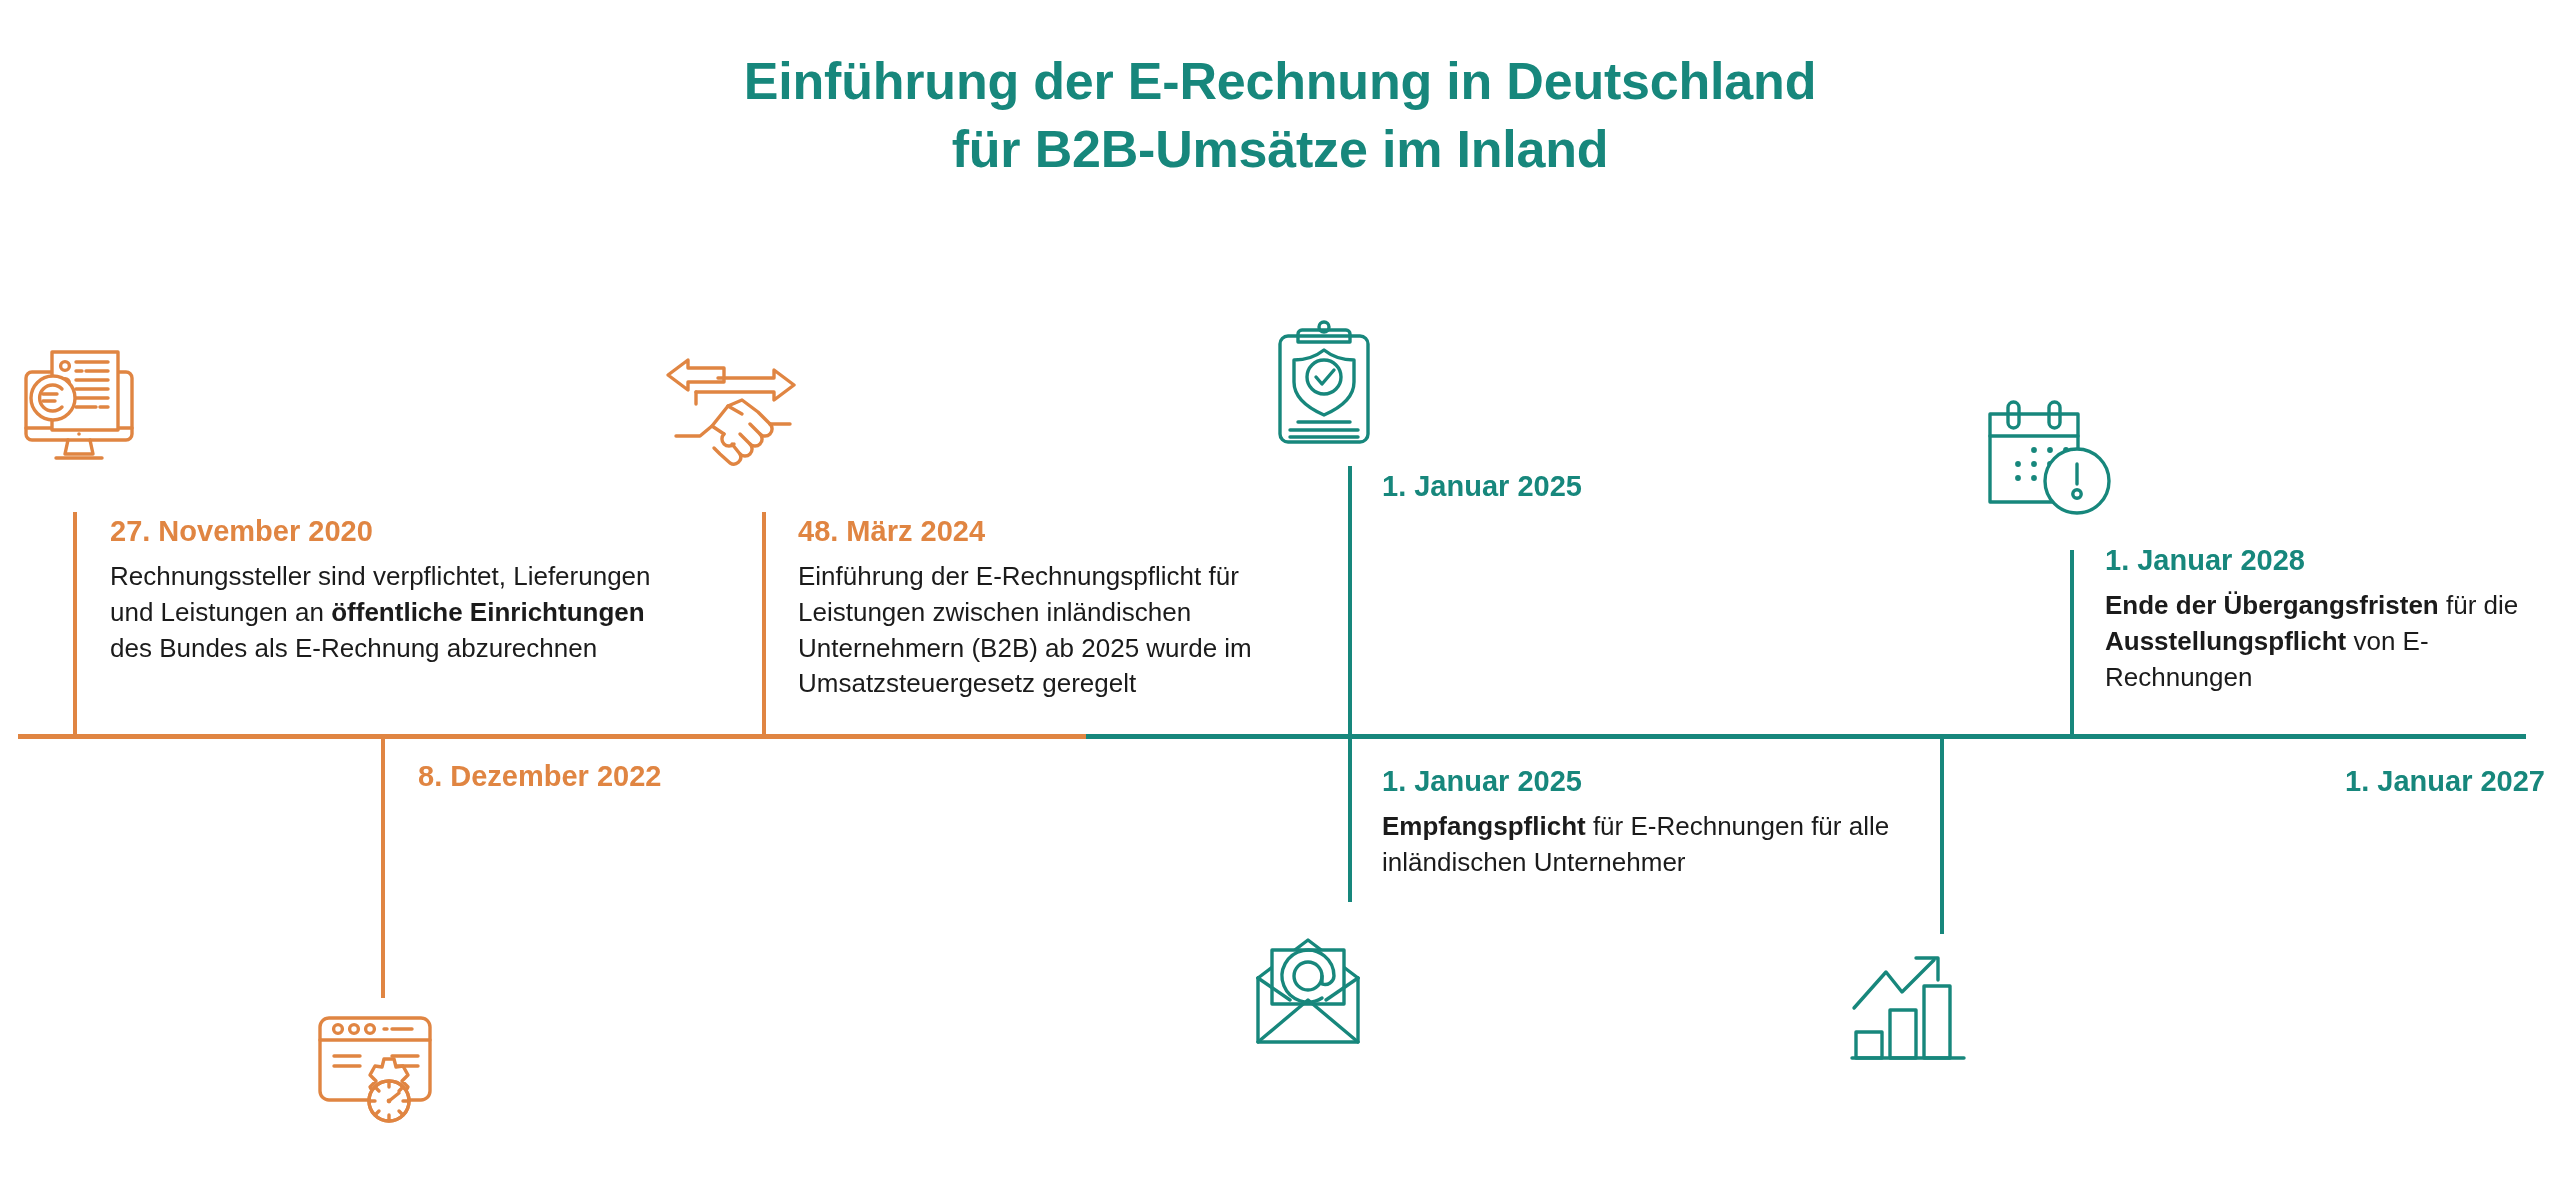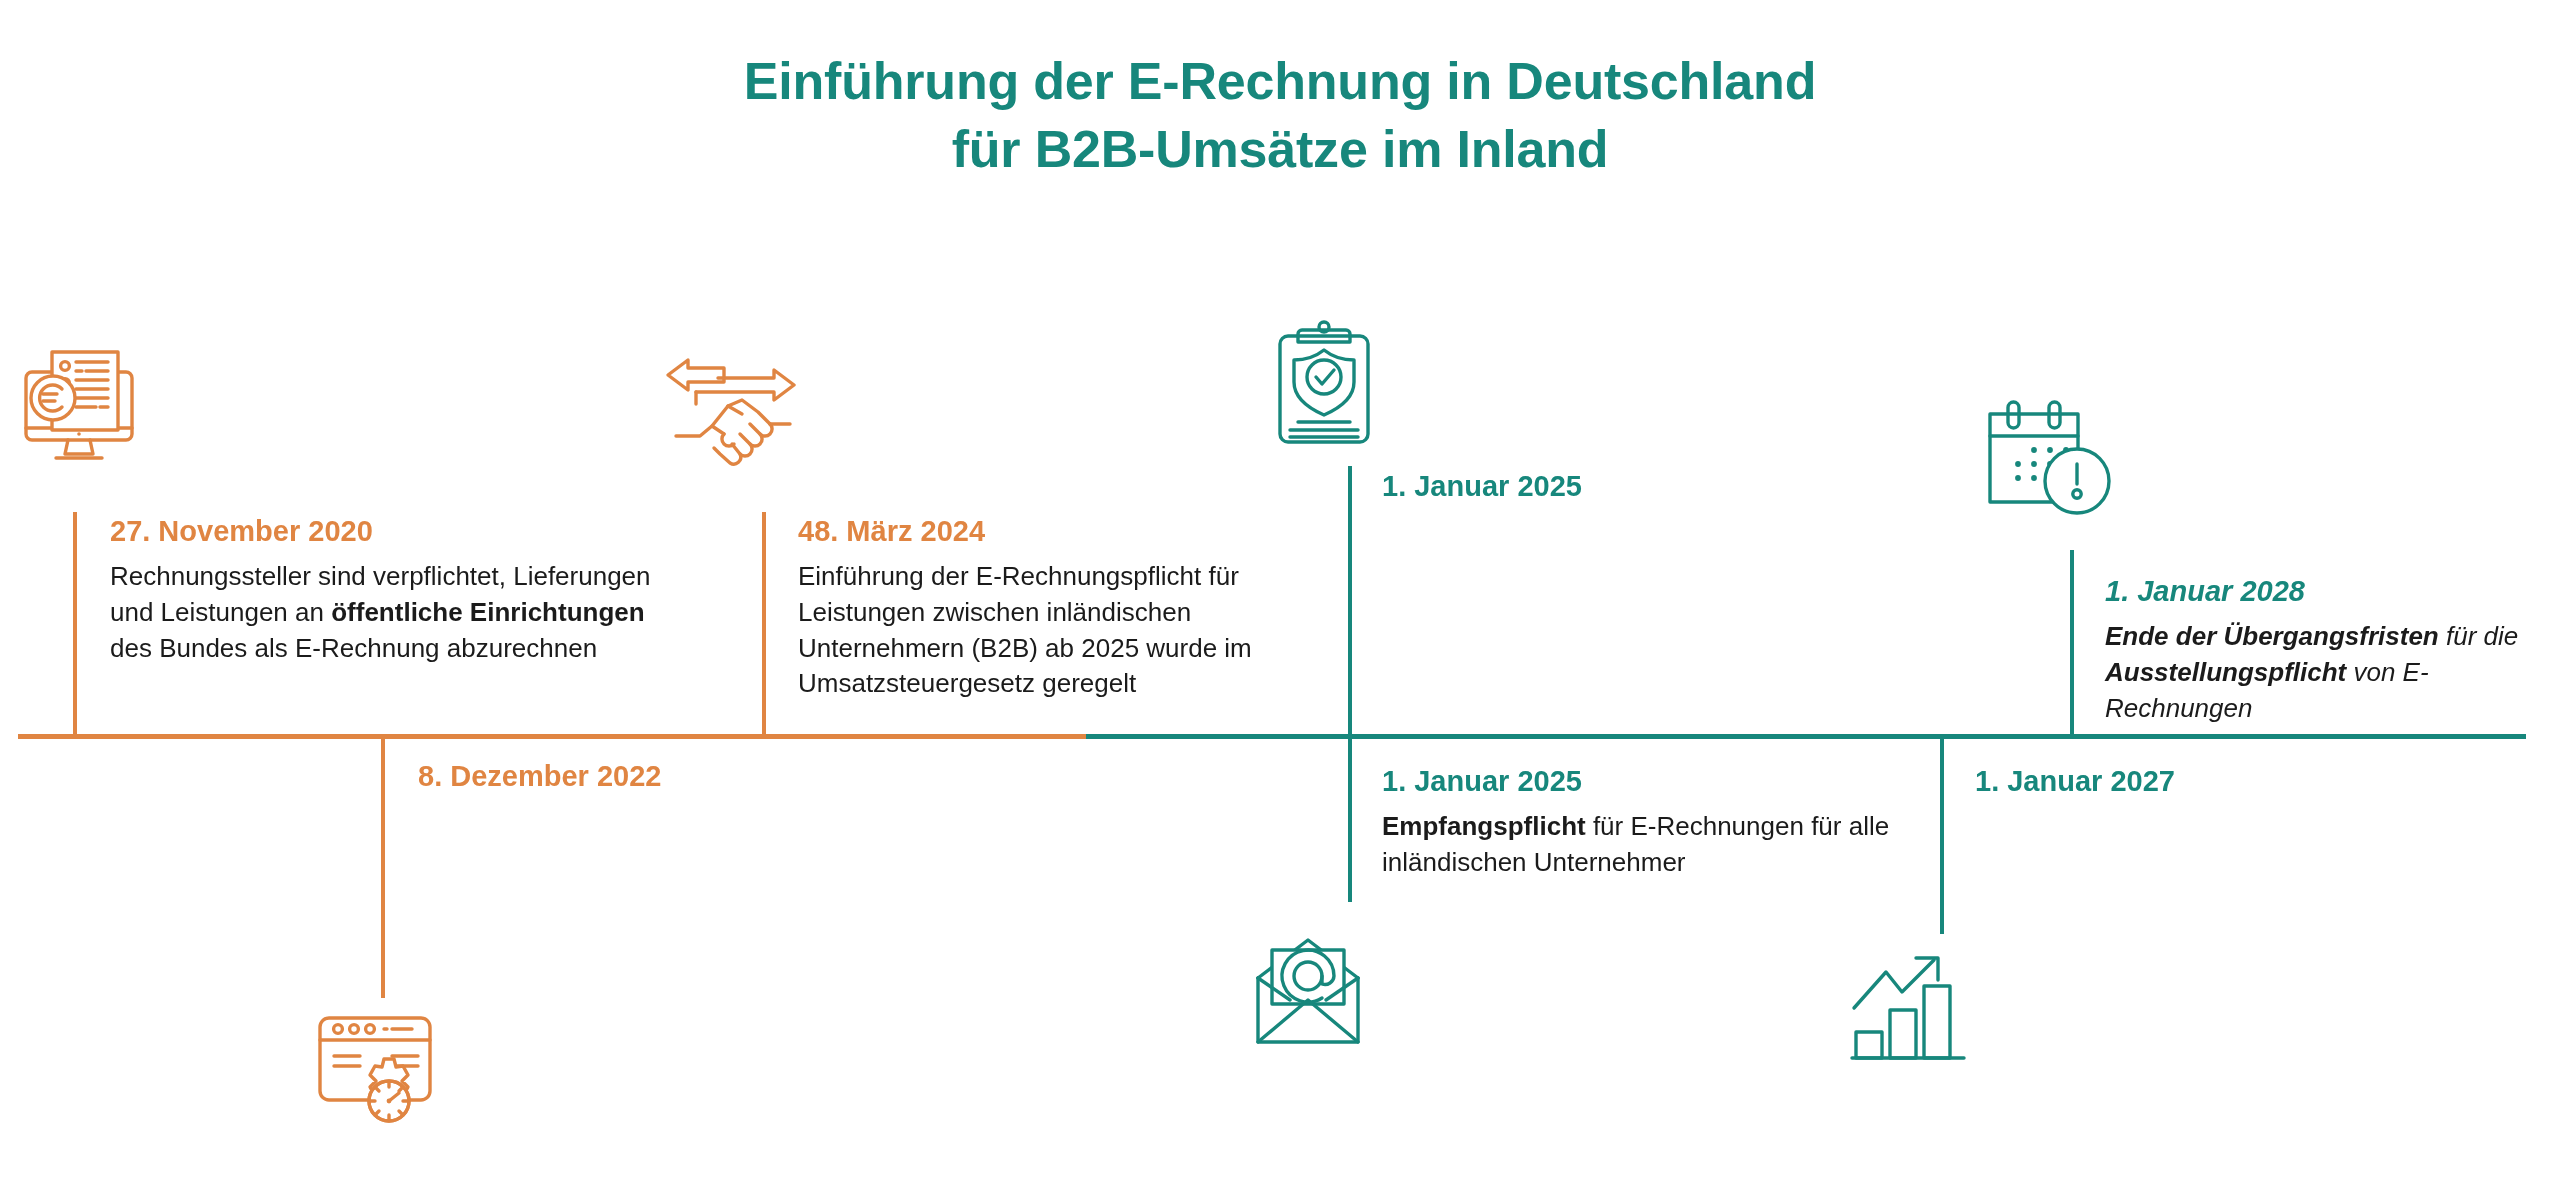--- a/index.html
+++ b/index.html
@@ -235,24 +235,24 @@
     <div class="date">1. Januar 2025</div>
   </div>
 
   <div class="entry teal" style="left:1382px; top:765px; width:570px;">
     <div class="date">1. Januar 2025</div>
     <div class="body">
       <b>Empfangspflicht</b><span> für E-Rechnungen für alle inländischen Unternehmer</span>
     </div>
   </div>
 
-  <div class="entry teal" style="left:1975px; top:765px; width:570px;">
+  <div class="entry teal" style="left:1975px; top:765px; width:570px;text-align:right;">
     <div class="date">1. Januar 2027</div>
   </div>
 
-  <div class="entry teal" style="left:2105px; top:575px; width:440px;font-style:italic;">
+  <div class="entry teal" style="left:2105px; top:544px; width:440px;">
     <div class="date">1. Januar 2028</div>
     <div class="body">
       <b>Ende der Übergangsfristen</b><span> für die </span><b>Ausstellungspflicht</b><span> von E-Rechnungen</span>
     </div>
   </div>
 
 </div>
 
 </body></html>

